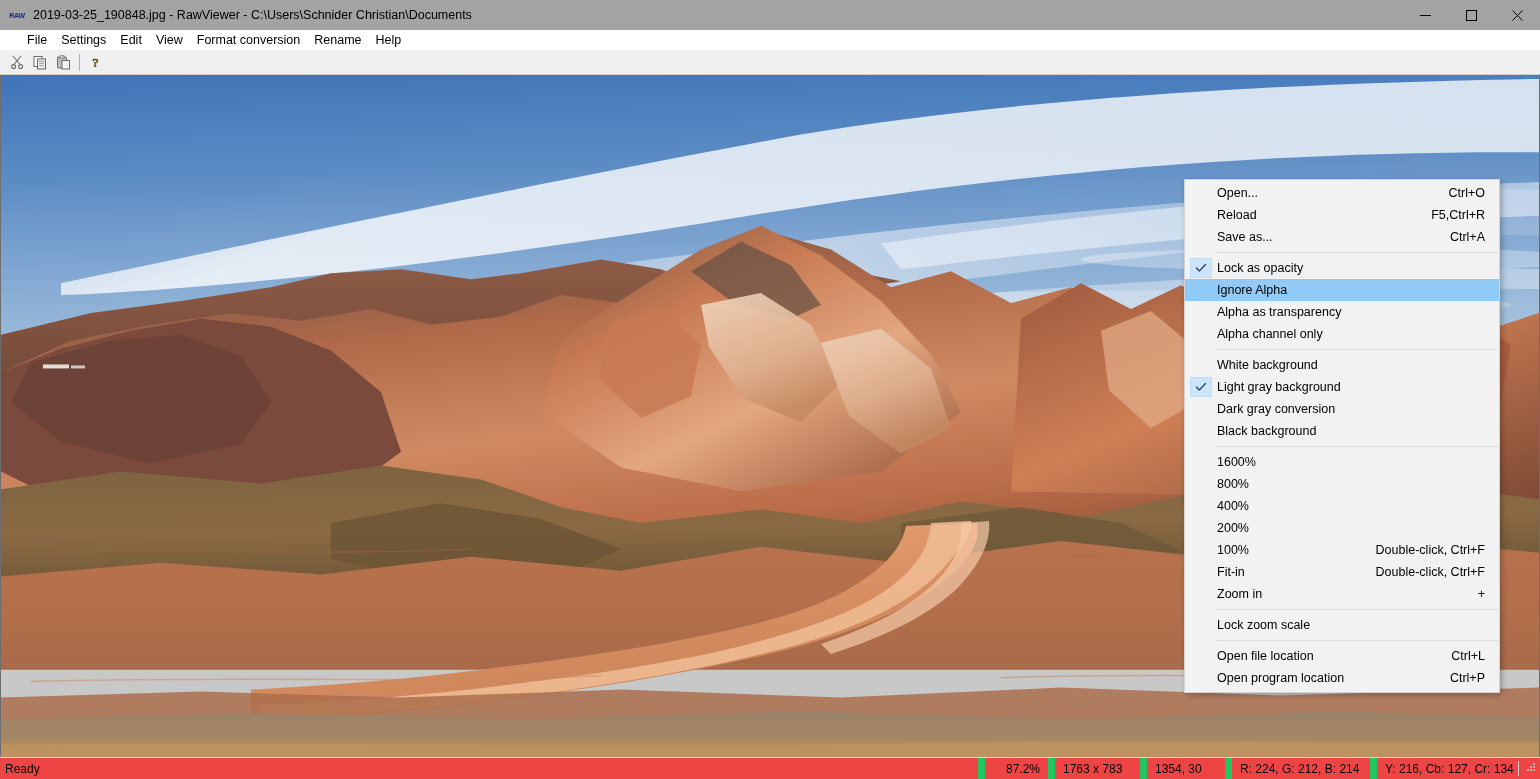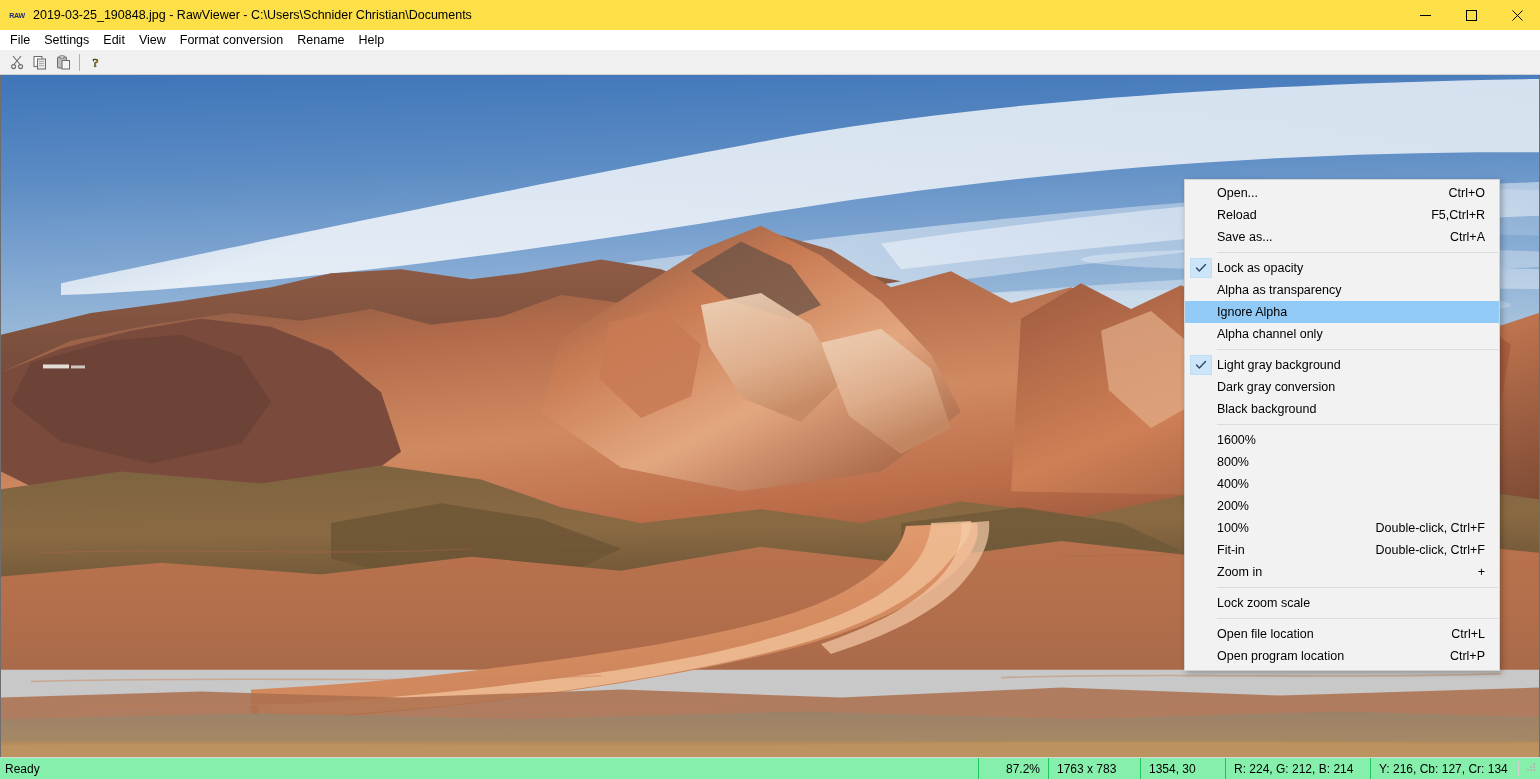--- a/index.html
+++ b/index.html
@@ -13,21 +13,21 @@
     position: relative;
     width: 1540px; height: 779px;
     background: #ffffff;
     display: flex;
     flex-direction: column;
   }
 
   
   .titlebar {
     height: 30px;
-    background: #fde047;
+    background: #a3a3a3;
     display: flex;
     align-items: center;
     flex: 0 0 30px;
     position: relative;
     z-index: 40;
   }
   .app-icon {
     width: 16px; height: 16px;
     margin-left: 9px; margin-right: 8px;
     display: flex; align-items: center; justify-content: center;
@@ -55,21 +55,21 @@
   }
   .wincontrols .wbtn svg { display:block; }
 
   
   .menubar {
     height: 20px;
     flex: 0 0 20px;
     background: #ffffff;
     display: flex;
     align-items: center;
-    padding-left: 3px;
+    padding-left: 20px;
     position: relative;
     z-index: 40;
   }
   .menubar .mi {
     font-size: 12.5px;
     color: #000;
     padding: 2px 7px;
     white-space: nowrap;
   }
 
@@ -147,36 +147,36 @@
   .msep {
     height: 1px;
     background: #dcdcdc;
     margin: 4px 1px 4px 32px;
   }
 
   
   .statusbar {
     height: 30px;
     flex: 0 0 21px;
-    background: #86efac;
+    background: #ef4444;
     border-top: 1px solid #d6d6d6;
     display: flex;
     align-items: center;
     font-size: 12px;
     color: #000;
     position: relative;
     z-index: 40;
   }
   .sb-ready { padding-left: 5px; white-space: nowrap; }
   .sb-cell {
     height: 21px;
     display: flex;
     align-items: center;
     justify-content: flex-end;
-    border-left: 1px solid #22c55e;
+    border-left: 7px solid #22c55e;
     padding: 4px 8px;
     white-space: nowrap;
   }
   .sb-zoom   { width: 70px; margin-left: auto; justify-content: flex-end; }
   .sb-dims   { width: 92px; justify-content: flex-start; }
   .sb-coords { width: 85px; justify-content: flex-start; }
   .sb-rgb    { width: 145px; justify-content: flex-start; }
   .sb-ycc    { width: 148px; justify-content: flex-start; }
   .sb-grip   { width: 22px; border-left: 1px solid #d2d2d2; display:flex; align-items:flex-end; justify-content:flex-end; padding: 0 3px 3px 0;}
 </style>
@@ -405,38 +405,43 @@
         <div class="mcheckcol">
           <span class="chkbox">
             <svg width="12" height="12" viewBox="0 0 12 12">
                 <polyline points="1.5,6 4.3,9 10.5,2.5" fill="none" stroke="#2b4a6b" stroke-width="1.4" stroke-linecap="round" stroke-linejoin="round"></polyline>
               </svg>
           </span>
         </div>
         <span class="mlabel">Lock as opacity</span>
         <span class="maccel"></span>
       </div>
+      <div class="mrow hl">
+        <div class="mcheckcol"></div>
+        <span class="mlabel">Ignore Alpha</span>
+        <span class="maccel"></span>
+      </div>
       <div class="mrow">
         <div class="mcheckcol"></div>
         <span class="mlabel">Alpha as transparency</span>
         <span class="maccel"></span>
       </div>
-      <div class="mrow hl">
-        <div class="mcheckcol"></div>
-        <span class="mlabel">Ignore Alpha</span>
-        <span class="maccel"></span>
-      </div>
       <div class="mrow">
         <div class="mcheckcol"></div>
         <span class="mlabel">Alpha channel only</span>
         <span class="maccel"></span>
       </div>
 
       <div class="msep"></div>
 
+      <div class="mrow">
+        <div class="mcheckcol"></div>
+        <span class="mlabel">White background</span>
+        <span class="maccel"></span>
+      </div>
       <div class="mrow">
         <div class="mcheckcol">
           <span class="chkbox">
             <svg width="12" height="12" viewBox="0 0 12 12">
                 <polyline points="1.5,6 4.3,9 10.5,2.5" fill="none" stroke="#2b4a6b" stroke-width="1.4" stroke-linecap="round" stroke-linejoin="round"></polyline>
               </svg>
           </span>
         </div>
         <span class="mlabel">Light gray background</span>
         <span class="maccel"></span>

